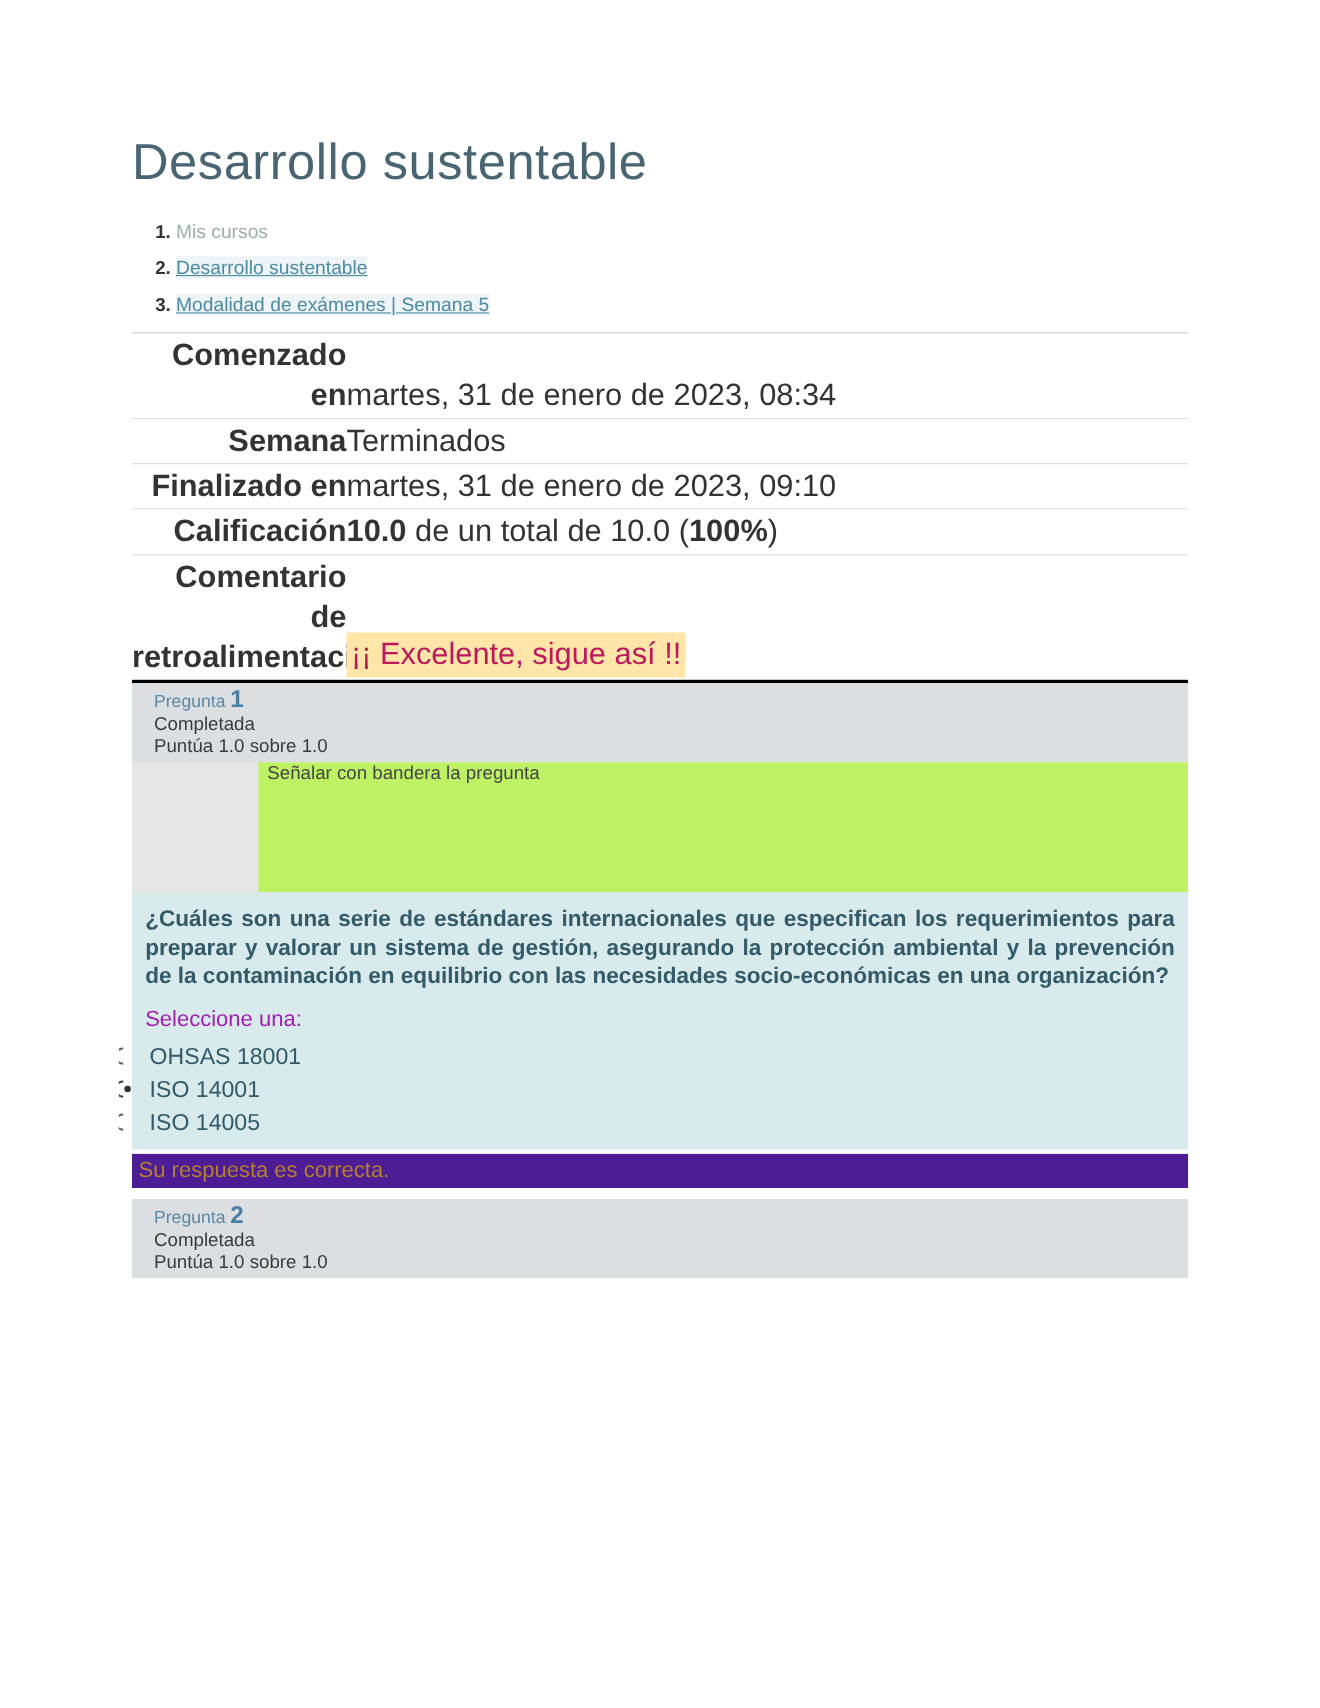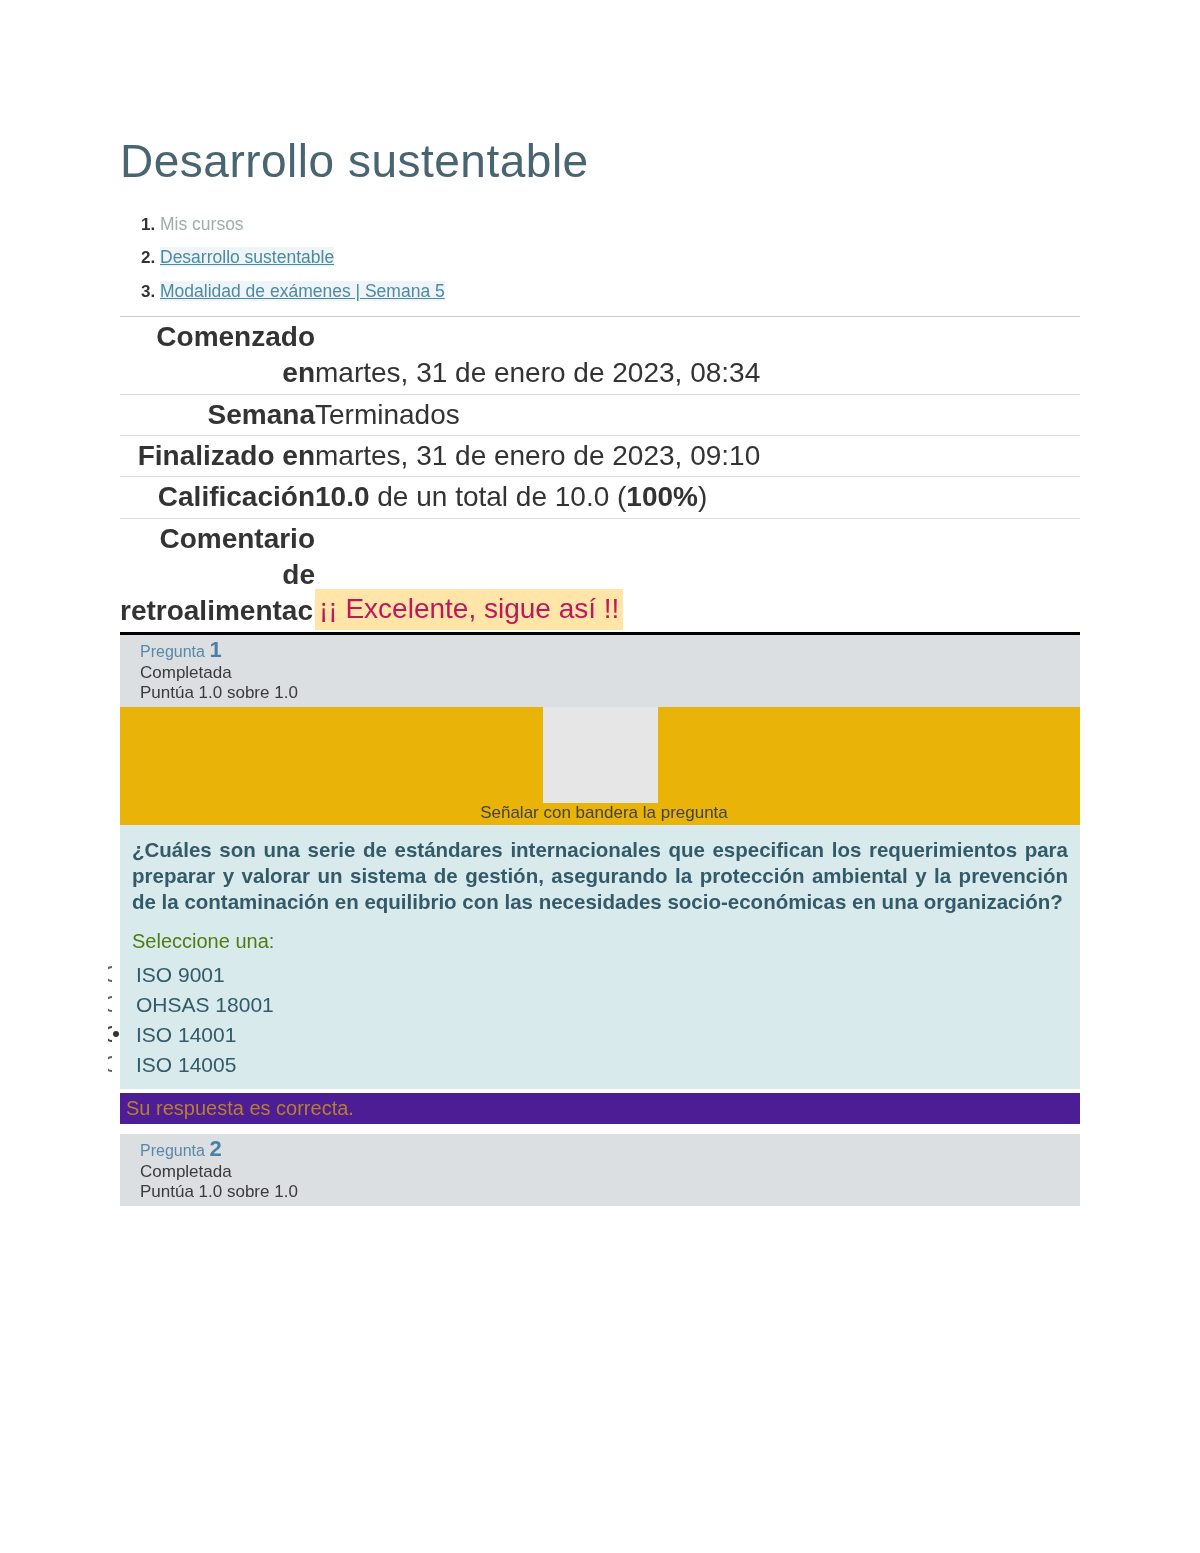--- a/index.html
+++ b/index.html
@@ -4,21 +4,21 @@
 <style>
   body {
     margin: 0;
     padding: 0;
     background: #ffffff;
     font-family: Verdana, Geneva, sans-serif;
     color: #333;
   }
   .page {
     width: 1200px;
-    margin: 14px auto;
+    margin: 0 auto;
     padding: 120px 120px 0 120px;
     box-sizing: border-box;
   }
   h1.page-title {
     font-size: 46px;
     font-weight: 400;
     color: #4a6572;
     margin: 0 0 20px 0;
     letter-spacing: 0.5px;
   }
@@ -91,24 +91,23 @@
   .qheader .qnum {
     color: #4a7fa5;
     font-size: 22px;
     font-weight: 700;
   }
   .qheader .line {
     display: block;
   }
   .flag-area {
     display: flex;
-    align-items: center;
-    background: #eab308;
+    align-items: flex-start;
+    background: #bef264;
     height: 118px;
-    flex-direction: column;
   }
   .flag-block {
     width: 115px;
     height: 100%;
     background: #e6e6e6;
   }
   .flag-text {
     flex: 1;
     margin-left: 8px;
     color: #444;
@@ -121,21 +120,21 @@
   }
   .qtext {
     color: #335a69;
     font-size: 20.5px;
     font-weight: 700;
     text-align: justify;
     line-height: 1.28;
     margin-bottom: 14px;
   }
   .select-one {
-    color: #4d7c0f;
+    color: #a21caf;
     font-size: 20px;
     margin-bottom: 10px;
   }
   .options {
     display: block;
   }
   .option-row {
     display: flex;
     align-items: center;
     margin-bottom: 6px;
@@ -210,28 +209,20 @@
   </div>
   <div class="flag-area">
     <div class="flag-block"></div>
     <div class="flag-text">Señalar con bandera la pregunta</div>
   </div>
   <div class="qbody">
     <div class="qtext">¿Cuáles son una serie de estándares internacionales que especifican los requerimientos para preparar y valorar un sistema de gestión, asegurando la protección ambiental y la prevención de la contaminación en equilibrio con las necesidades socio-económicas en una organización?</div>
     <div class="select-one">Seleccione una:</div>
     <div class="options">
 
-      <div class="option-row">
-        <span class="radio-wrap">
-          <svg width="18" height="18" viewBox="0 0 18 18">
-              <path d="M4 1 A7 7 0 0 0 4 15" fill="none" stroke="#666" stroke-width="2"></path>
-            </svg>
-        </span>
-        <span class="option-label">ISO 9001</span>
-      </div>
 
       <div class="option-row">
         <span class="radio-wrap">
           <svg width="18" height="18" viewBox="0 0 18 18">
               <path d="M4 1 A7 7 0 0 0 4 15" fill="none" stroke="#666" stroke-width="2"></path>
             </svg>
         </span>
         <span class="option-label">OHSAS 18001</span>
       </div>
 

